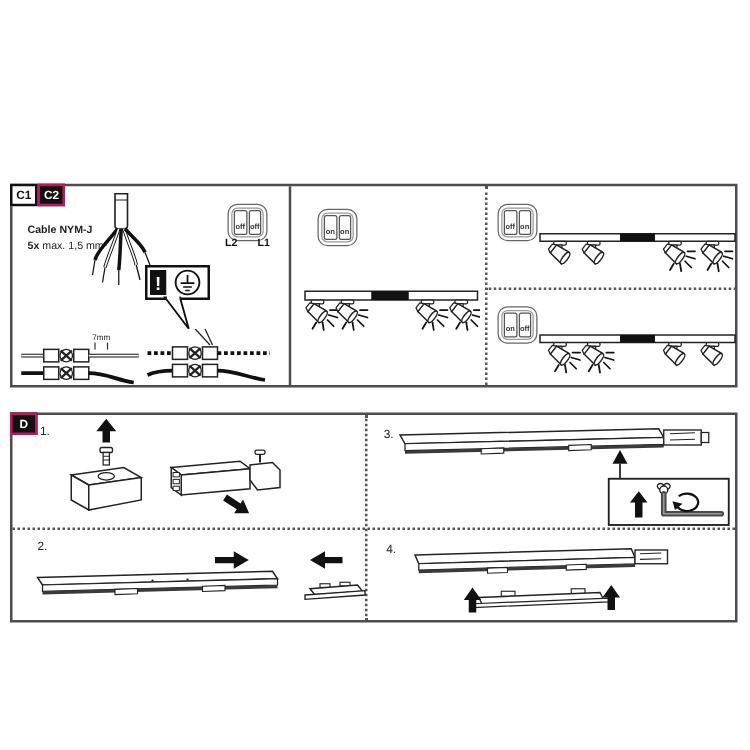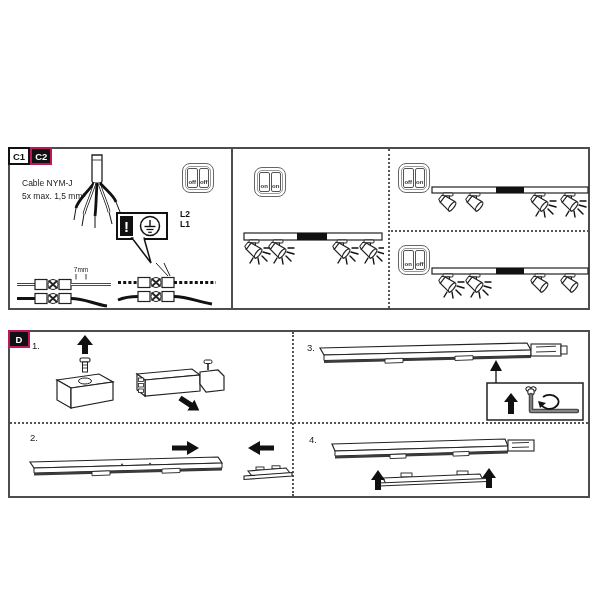--- a/index.html
+++ b/index.html
@@ -9,21 +9,21 @@
   .panel{position:absolute;background:#fff;border:2px solid #4d4d4d;box-sizing:border-box;margin-top:25px;}
   .tabs{position:absolute;left:-2px;top:-2px;display:flex;z-index:5;}
   .tab{height:18px;min-width:22px;box-sizing:border-box;display:flex;align-items:center;
        justify-content:center;font-size:9.5px;font-weight:bold;padding:0 3px;}
   .tab-light{background:#fff;color:#111;border:2px solid #111;}
   .tab-dark{background:#111;color:#fff;border:2px solid #be185d;}
   .vdiv-solid{position:absolute;top:0;bottom:0;width:0;border-left:2px solid #4d4d4d;}
   .vdiv-dot{position:absolute;top:0;bottom:0;width:0;border-left:2px dotted #555;}
   .hdiv-dot{position:absolute;height:0;border-top:2px dotted #555;}
   .cable-label{position:absolute;font-size:8.5px;line-height:1.55;white-space:nowrap;}
-  .cable-label .b{font-weight:normal;}
+  .cable-label .b{font-weight:bold;}
   .switch{position:absolute;width:32px;height:30px;border:1.5px solid #666;border-radius:8px;
           background:#fff;padding:2px;box-sizing:border-box;display:flex;}
   .sw-in{flex:1;border:1px solid #999;border-radius:5px;display:flex;gap:1px;padding:1px;}
   .rocker{flex:1;border:1px solid #555;border-radius:2px;display:flex;align-items:flex-end;
           justify-content:center;font-size:6px;font-weight:600;color:#333;line-height:1.1;
           padding-bottom:1px;overflow:hidden;}
   .terminals{position:absolute;display:flex;justify-content:space-between;
              font-size:8.5px;font-weight:bold;color:#111;}
   .steplabel{position:absolute;font-size:9.5px;color:#222;}
   svg{display:block;}
@@ -84,21 +84,21 @@
   <div class="switch" style="left:172px;top:14px;">
     <div class="sw-in">
       <div class="rocker">
           <span>off</span>
         </div>
       <div class="rocker">
           <span>off</span>
         </div>
     </div>
   </div>
-  <div class="terminals" style="left:170px;top:60px;width:36px;flex-direction:column;">
+  <div class="terminals" style="left:170px;top:40px;width:36px;">
     <span>L2</span>
     <span>L1</span>
   </div>
 
   <svg class="abs" style="left:105px;top:62px;" width="60" height="56" viewBox="0 0 60 56">
     <rect x="2" y="2" width="50" height="26" fill="#fff" stroke="#111" stroke-width="2"></rect>
     <polygon points="17,27 36,52 29,27" fill="#fff" stroke="#111" stroke-width="1.5"></polygon>
     <line x1="18.5" y1="27" x2="28.5" y2="27" stroke="#fff" stroke-width="2.5"></line>
     <rect x="5" y="5" width="13" height="20" fill="#111"></rect>
     <text x="11.5" y="21" fill="#fff" font-size="15" font-weight="bold" text-anchor="middle">!</text>

